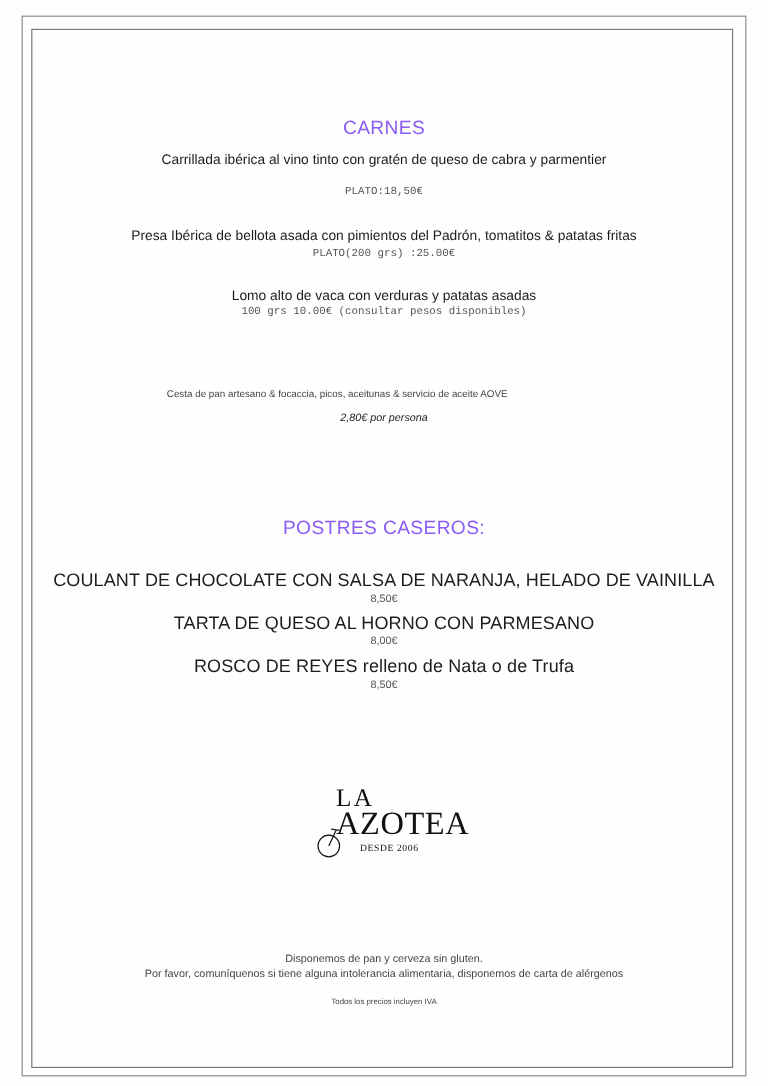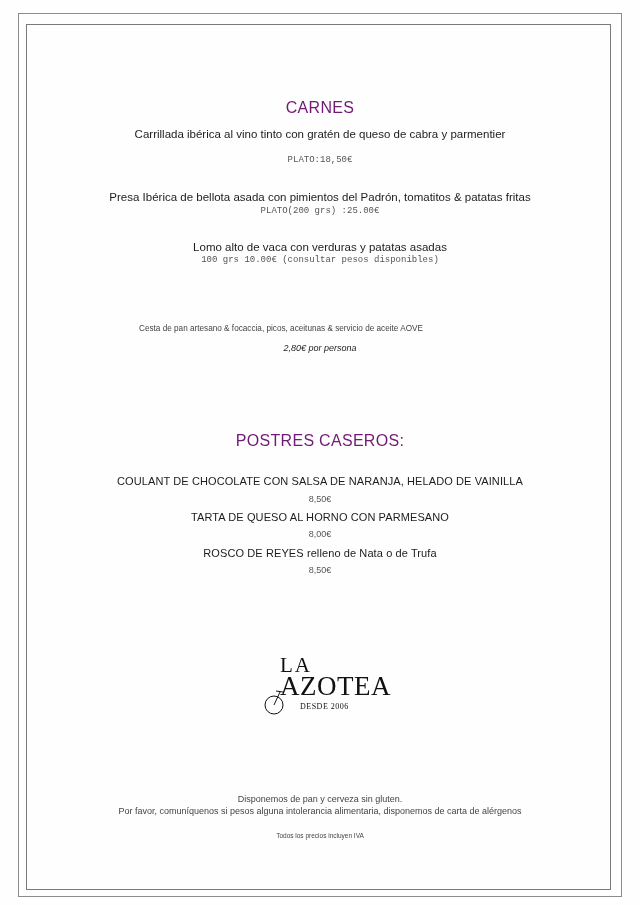--- a/index.html
+++ b/index.html
@@ -36,42 +36,42 @@
     .abs {
       position: absolute;
       left: 0;
       width: 640px;
       text-align: center;
       white-space: nowrap;
     }
     .section-title {
       font-size: 16px;
       letter-spacing: 0.3px;
-      color: #701a75;
+      color: #8b5cf6;
     }
     .dish-name {
       font-size: 11.5px;
       color: #1c1c1c;
     }
     .dish-price {
       font-size: 9px;
       color: #555;
       font-family: Liberation Mono, monospace;
     }
     .bread-desc {
       font-size: 8.2px;
       color: #444;
     }
     .bread-price {
       font-size: 9px;
       font-style: italic;
       color: #222;
     }
     .dessert-name {
-      font-size: 11px;
+      font-size: 15px;
       color: #1c1c1c;
       letter-spacing: 0.1px;
     }
     .dessert-price {
       font-size: 9px;
       color: #555;
     }
     .note {
       font-size: 9px;
       color: #444;
@@ -158,14 +158,14 @@
   <div class="logo-main">AZOTEA</div>
   <div class="logo-since">DESDE 2006</div>
   <svg class="logo-bike" viewBox="0 0 30 28">
     <circle cx="12" cy="17" r="9" fill="none" stroke="#111" stroke-width="1"></circle>
     <line x1="12" y1="17" x2="18" y2="4" stroke="#111" stroke-width="1"></line>
     <line x1="14" y1="3" x2="21" y2="4" stroke="#111" stroke-width="1"></line>
   </svg>
 </div>
 
 <div class="abs note" style="top:794px;">Disponemos de pan y cerveza sin gluten.</div>
-<div class="abs note" style="top:806px;">Por favor, comuníquenos si pesos alguna intolerancia alimentaria, disponemos de carta de alérgenos</div>
+<div class="abs note" style="top:806px;">Por favor, comuníquenos si tiene alguna intolerancia alimentaria, disponemos de carta de alérgenos</div>
 <div class="abs note-small" style="top:832px;">Todos los precios incluyen IVA</div>
 
 </body></html>

